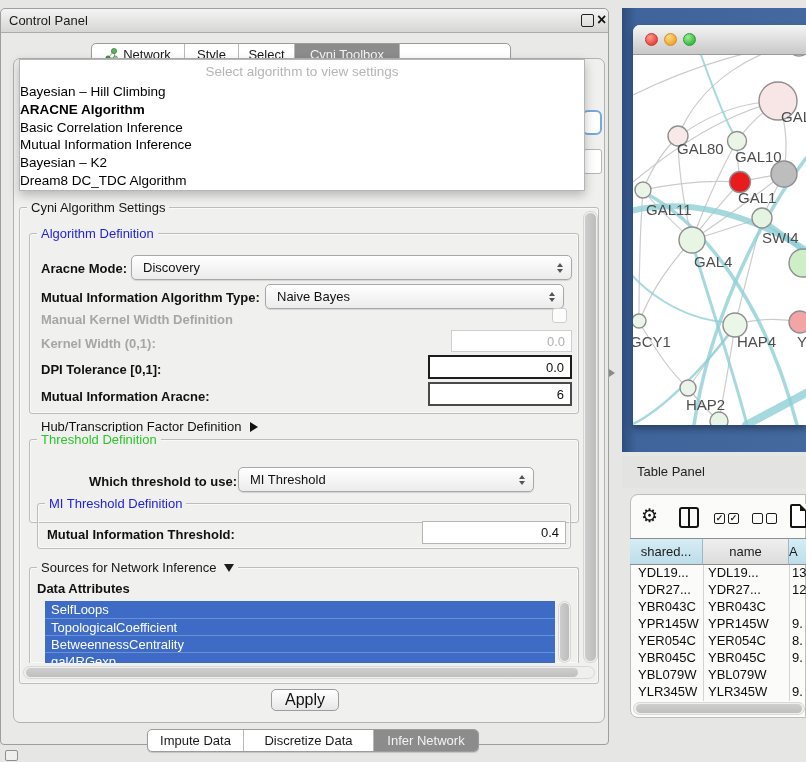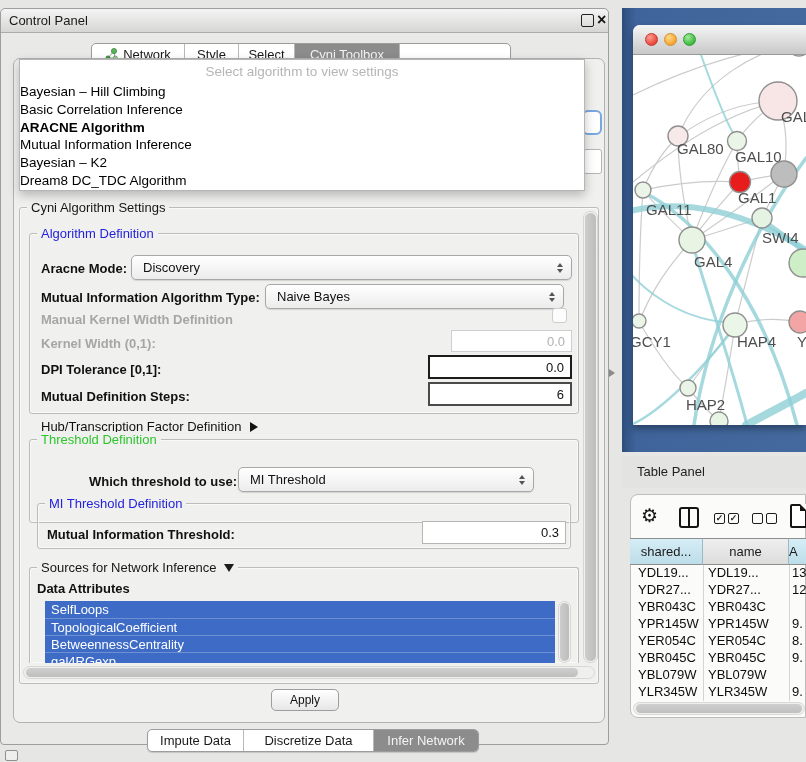--- a/index.html
+++ b/index.html
@@ -75,21 +75,21 @@
   .attr-item{height:17px;line-height:17px;padding-left:6px;font-size:13px;color:#fff;
       background:#3d6bc5;border-top:1px solid rgba(255,255,255,.25);box-sizing:border-box;}
   .attr-item:first-child{border-top:none;}
 
   .vscroll{position:absolute;background:#f1f1ef;border:1px solid #d6d6d4;border-radius:7px;box-sizing:border-box;}
   .vthumb{position:absolute;left:1px;top:1px;right:1px;bottom:1px;background:linear-gradient(90deg,#cdcdcd,#bdbdbd);border-radius:6px;}
   .hscroll{position:absolute;background:#efefed;border:1px solid #d8d8d6;border-radius:7px;box-sizing:border-box;}
   .hthumb{position:absolute;top:1px;bottom:1px;background:linear-gradient(#cfcfcf,#bfbfbf);border-radius:6px;}
 
   .btn{position:absolute;background:linear-gradient(#ffffff,#e7e7e7);border:1px solid #9d9d9d;
-       border-radius:5px;font-size:12px;color:#111;text-align:center;box-sizing:border-box;}
+       border-radius:5px;font-size:16px;color:#111;text-align:center;box-sizing:border-box;}
 
   
   .netpanel{position:absolute;left:622px;top:8px;width:184px;height:444px;
        background:linear-gradient(90deg,#2e4d7c 0px,#3f649b 14px,#44699e);}
   .macwin{position:absolute;left:633px;top:25px;width:173px;height:400px;background:#fff;
        border-radius:7px 0 0 0;box-shadow:0 4px 7px rgba(0,0,0,.35);}
   .mactitle{position:absolute;left:633px;top:25px;width:173px;height:30px;
        background:linear-gradient(#f5f5f5,#c8c8c8);border-bottom:1px solid #9a9a9a;
        border-radius:7px 0 0 0;box-sizing:border-box;}
   .light{position:absolute;width:13px;height:13px;border-radius:50%;top:33px;}
@@ -203,21 +203,21 @@
     <span class="lbl dis" style="left:40px;top:327px;">Kernel Width (0,1):</span>
     <div class="field dis" style="left:450px;top:321px;width:121px;height:22px;">
       <span>0.0</span>
     </div>
 
     <span class="lbl" style="left:40px;top:353px;">DPI Tolerance [0,1]:</span>
     <div class="field focus" style="left:427px;top:346px;width:144px;height:24px;">
       <span>0.0</span>
     </div>
 
-    <span class="lbl" style="left:40px;top:380px;">Mutual Definition Steps:</span>
+    <span class="lbl" style="left:40px;top:380px;">Mutual Information Aracne:</span>
     <div class="field mid" style="left:427px;top:373px;width:144px;height:24px;">
       <span>6</span>
     </div>
 
     <span class="lbl plain" style="left:40px;top:410px;display:flex;align-items:center;">
       <span>Hub/Transcription Factor Definition</span>
       <span class="tri-right"></span>
     </span>
 
     <div class="group" style="left:28px;top:430px;width:550px;height:84px;">
@@ -231,21 +231,21 @@
           <span class="up"></span>
           <span class="dn"></span>
         </span>
     </div>
 
     <div class="group" style="left:36px;top:494px;width:534px;height:46px;">
       <span class="gtitle blue">MI Threshold Definition</span>
     </div>
     <span class="lbl" style="left:46px;top:518px;">Mutual Information Threshold:</span>
     <div class="field" style="left:421px;top:512px;width:144px;height:23px;">
-      <span>0.3</span>
+      <span>0.4</span>
     </div>
 
     <div class="group" style="left:28px;top:558px;width:550px;height:96px;border-bottom:none;border-radius:3px 3px 0 0;">
       <span class="gtitle">
         <span>Sources for Network Inference</span>
         <span class="tri-down"></span>
       </span>
     </div>
     <span class="lbl" style="left:36px;top:572px;">Data Attributes</span>
     <div class="attr-list" id="attr-list">
@@ -278,22 +278,22 @@
         </div>
         <div class="seg sel" style="width: 104px;">
           <span>Infer Network</span>
         </div>
       </div>
 
     <div class="dropdown">
       <div class="dd-title">Select algorithm to view settings</div>
       <div id="dd-items">
           <div class="dd-item">Bayesian – Hill Climbing</div>
+          <div class="dd-item sel">ARACNE Algorithm</div>
           <div class="dd-item">Basic Correlation Inference</div>
-          <div class="dd-item sel">ARACNE Algorithm</div>
           <div class="dd-item">Mutual Information Inference</div>
           <div class="dd-item">Bayesian – K2</div>
           <div class="dd-item">Dream8 DC_TDC Algorithm</div>
         </div>
     </div>
   </section>
 
   <span class="split-arrow"></span>
 
   <div class="netpanel"></div>

